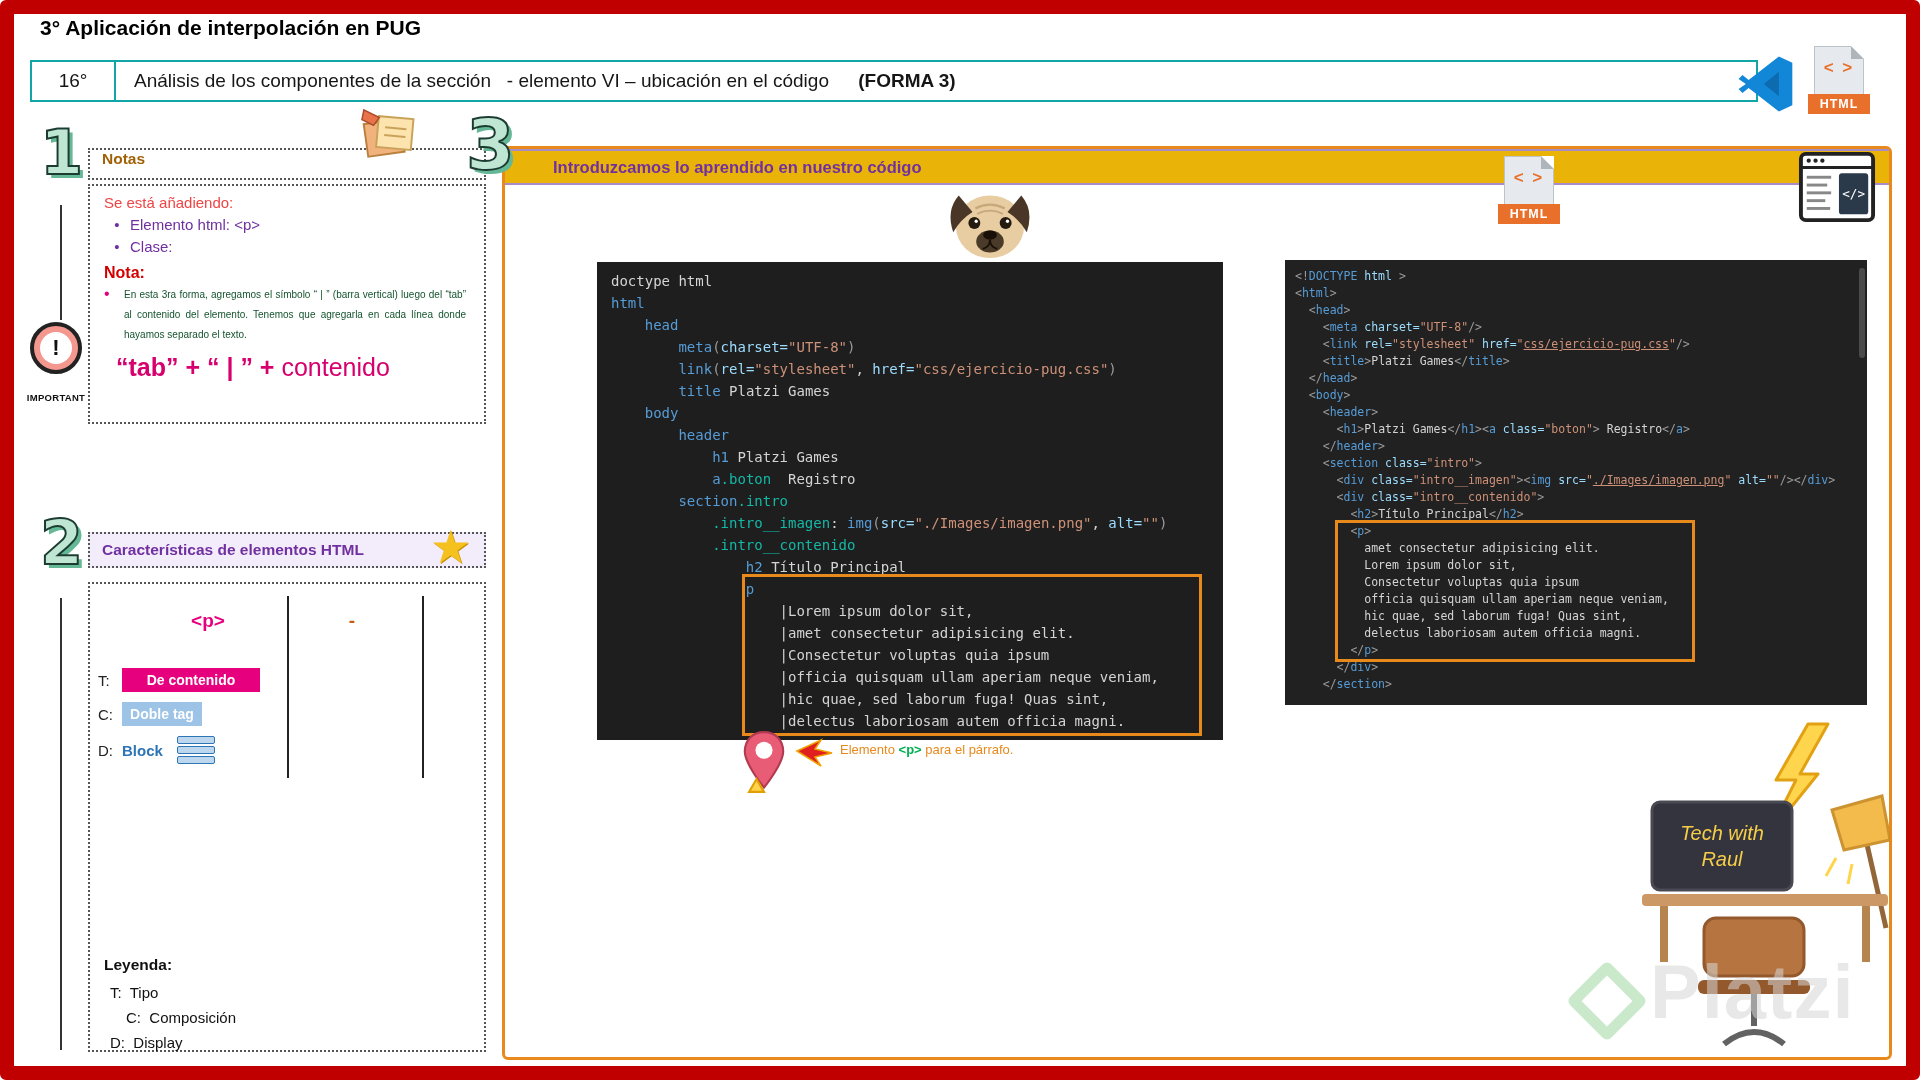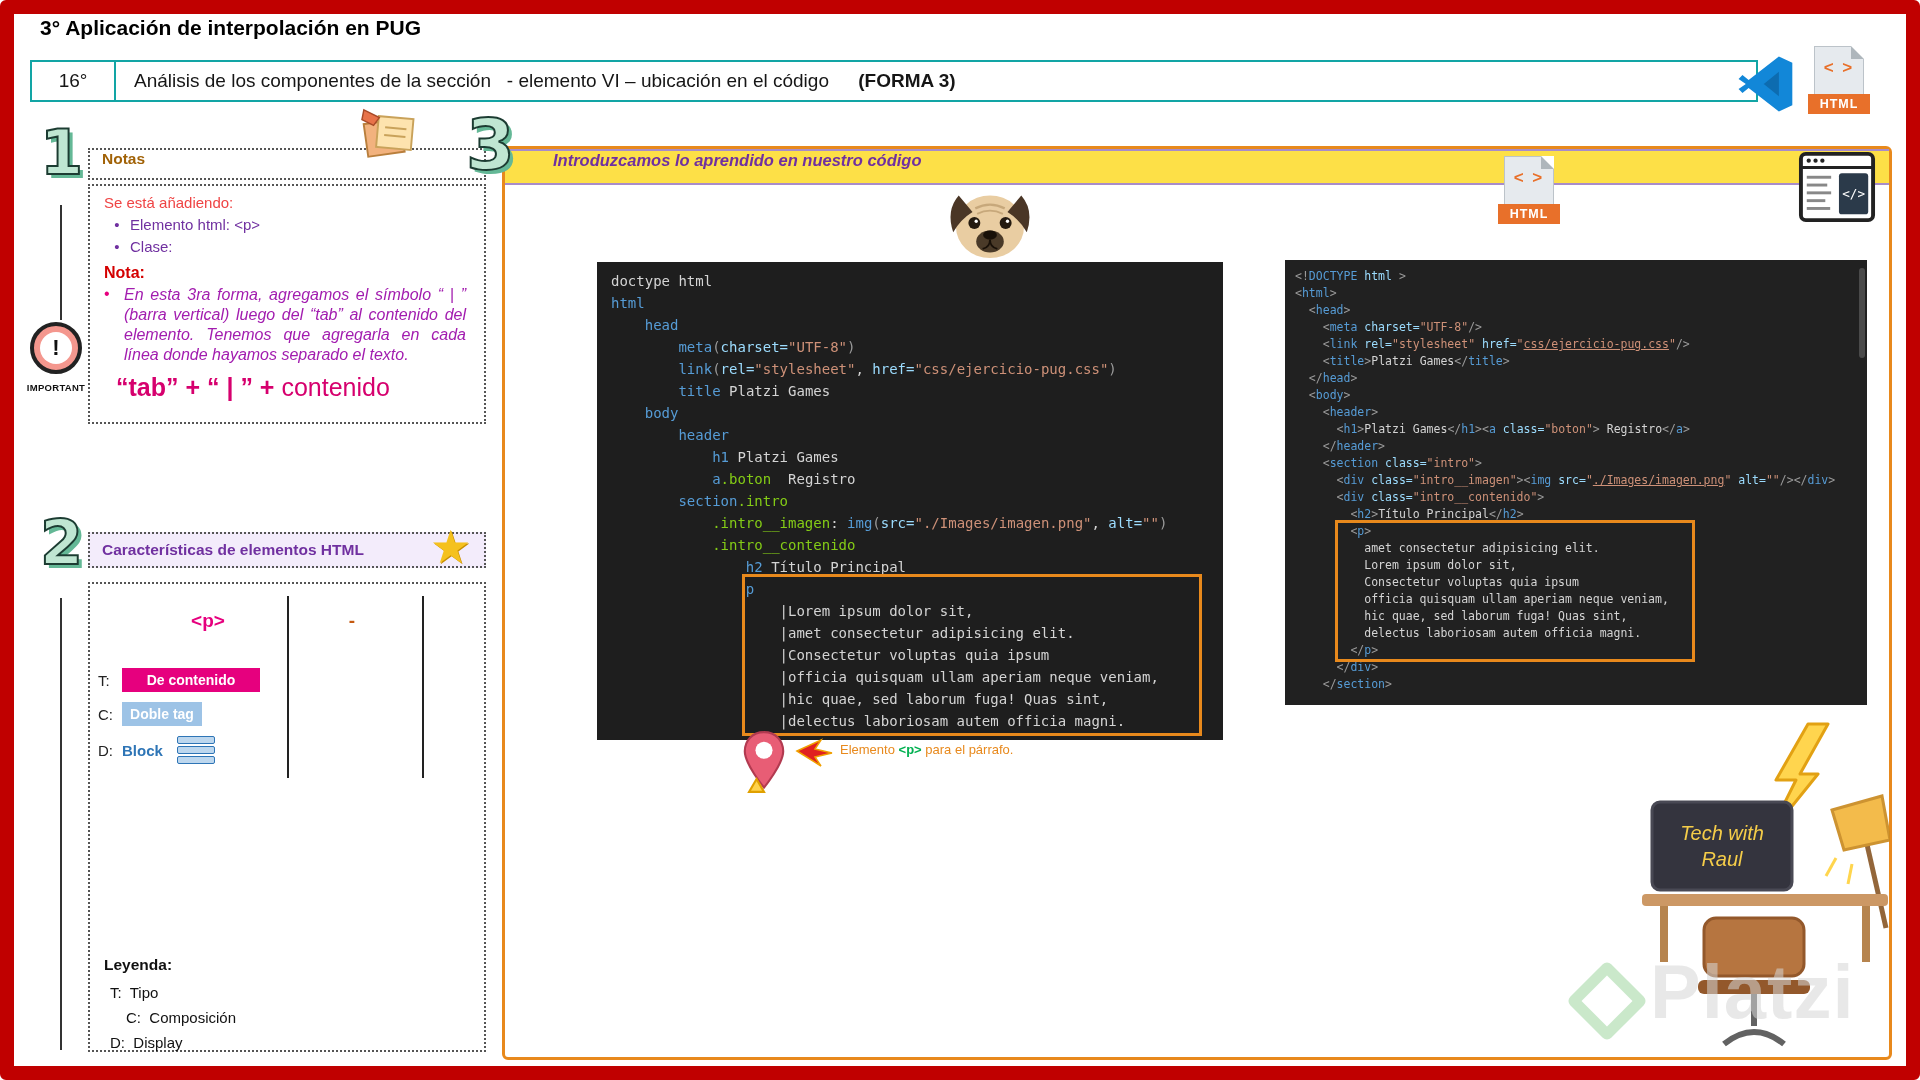--- a/index.html
+++ b/index.html
@@ -35,28 +35,28 @@
 
   .dotted-box { position:absolute; border:2px dotted #555; background:#fff; }
   .notas-title-box { left:88px; top:148px; width:398px; height:32px; display:flex; align-items:flex-start; padding-left:12px; font-size:15.5px; font-weight:bold; color:#a16207; }
   .notas-content { left:88px; top:184px; width:398px; height:240px; padding:8px 14px; }
   .purple-text { color:#ef4444; font-size:15px; }
   .bullet-row { display:flex; color:#7030a0; font-size:15px; margin-top:5px; }
   .bullet-row .bdot { width:26px; text-align:center; }
   .nota-label { color:#d40000; font-weight:bold; font-size:16px; margin-top:9px; }
   .nota-para-row { display:flex; margin-top:3px; }
   .nota-para-row .bdot { width:20px; color:#e6007e; }
-  .nota-para { width:342px; color:#a21caf; font-size:16px; line-height:20px; text-align:justify;font-style:italic; }
+  .nota-para { width:342px; color:#14532d; font-size:10px; line-height:20px; text-align:justify; }
   .formula { margin-top:8px; padding-left:12px; color:#d6006e; font-size:25px; }
   .formula b { font-weight:bold; }
 
   .important-badge { position:absolute; left:24px; top:322px; width:64px; text-align:center; z-index:7; }
   .ib-circle { width:52px; height:52px; margin:0 auto; border-radius:50%; background:#f4978e; border:4px solid #222; display:flex; align-items:center; justify-content:center; }
   .ib-inner { width:32px; height:32px; border-radius:50%; background:#fff; display:flex; align-items:center; justify-content:center; font-weight:bold; font-size:22px; color:#111; }
-  .ib-label { margin-top:8px; font-size:9.5px; font-weight:bold; color:#111; letter-spacing:0.3px; }
+  .ib-label { margin-top:18px; font-size:9.5px; font-weight:bold; color:#111; letter-spacing:0.3px; }
 
   .char-title-box { left:88px; top:532px; width:398px; height:36px; display:flex; align-items:center; padding-left:12px; font-size:15.5px; font-weight:bold; color:#7030a0; background:#f3ecfb; }
   .star { position:absolute; left:430px; top:520px; font-size:46px; color:#f5c11e; text-shadow:1px 1px 0 #c98f00; z-index:8; }
   .char-box { left:88px; top:582px; width:398px; height:470px; }
   .elem-p { position:absolute; left:78px; top:26px; width:80px; text-align:center; color:#e6007e; font-weight:bold; font-size:19px; }
   .elem-dash { position:absolute; left:246px; top:26px; width:32px; text-align:center; color:#c55a11; font-weight:bold; font-size:19px; }
   .vline { position:absolute; width:2px; background:#222; top:12px; height:182px; }
   .vline-1 { left:197px; }
   .vline-2 { left:332px; }
   .char-row { position:absolute; left:8px; display:flex; align-items:center; }
@@ -66,33 +66,33 @@
   .chip-magenta { background:#e6007e; width:138px; }
   .chip-blue { background:#9dc3e6; width:80px; }
   .block-label { color:#2e75b6; font-weight:bold; font-size:15px; margin-right:14px; }
   .block-icon { display:flex; flex-direction:column; gap:2px; }
   .block-icon span { display:block; width:38px; height:8px; background:#bdd7ee; border:1.5px solid #2e75b6; border-radius:2px; }
   .legend-title { position:absolute; left:14px; top:372px; font-weight:bold; font-size:15.5px; color:#111; }
   .legend-line { position:absolute; left:20px; font-size:15px; color:#111; white-space:pre; }
   .lg-0 { top:400px; } .lg-1 { top:425px;margin-left:16px; } .lg-2 { top:450px; }
 
   .orange-box { position:absolute; left:502px; top:146px; width:1390px; height:914px; border:3px solid #e8891c; border-radius:6px; z-index:1; }
-  .purple-bar { position:absolute; left:505px; top:149px; width:1384px; height:36px; background:#fde047; border-top:2px solid #a88cc9; border-bottom:2px solid #a88cc9; display:flex; z-index:2;font-style:italic; }
+  .purple-bar { position:absolute; left:505px; top:149px; width:1384px; height:36px; background:#eab308; border-top:2px solid #a88cc9; border-bottom:2px solid #a88cc9; display:flex; align-items:center; z-index:2; }
   .purple-bar .pb-title { padding-left:48px; color:#7030a0; font-weight:bold; font-size:16.5px; }
 
   .sticky-icon { position:absolute; left:360px; top:106px; z-index:6; }
   .pug-icon { position:absolute; left:944px; top:184px; z-index:4; }
   .window-icon { position:absolute; left:1798px; top:148px; z-index:4; }
 
   .code-block { position:absolute; font-family:"DejaVu Sans Mono", monospace; overflow:hidden; z-index:3; }
   .pug-block { left:597px; top:262px; width:626px; height:478px; background:#1e1e1e; padding:8px 14px; font-size:14px; line-height:22px; }
   .html-block { left:1285px; top:260px; width:582px; height:445px; background:#212121; padding:8px 10px; font-size:11.5px; line-height:17px; }
   .cl { white-space:pre; }
   .tk-k { color:#569cd6; } .tk-a { color:#9cdcfe; } .tk-s { color:#ce9178; }
-  .tk-u { color:#ce9178; text-decoration:underline; } .tk-y { color:#84cc16; }
+  .tk-u { color:#ce9178; text-decoration:underline; } .tk-y { color:#14b8a6; }
   .tk-g { color:#9a9a9a; } .tk-t { color:#d4d4d4; }
   .hl-box { position:absolute; border:3px solid #e8891c; background:transparent; }
   .hl-pug { left:145px; top:312px; width:460px; height:162px; }
   .hl-html { left:50px; top:260px; width:360px; height:142px; }
   .scrollbar { position:absolute; right:2px; top:8px; width:6px; height:90px; background:#4a4a4a; border-radius:3px; }
 
   .caption { position:absolute; left:742px; top:730px; display:flex; align-items:flex-start; z-index:3; }
   .pin-icon { width:44px; height:64px; }
   .arrow-icon { margin:8px 6px 0 8px; }
   .cap-text { margin-top:12px; font-size:13px; color:#e8891c; }

